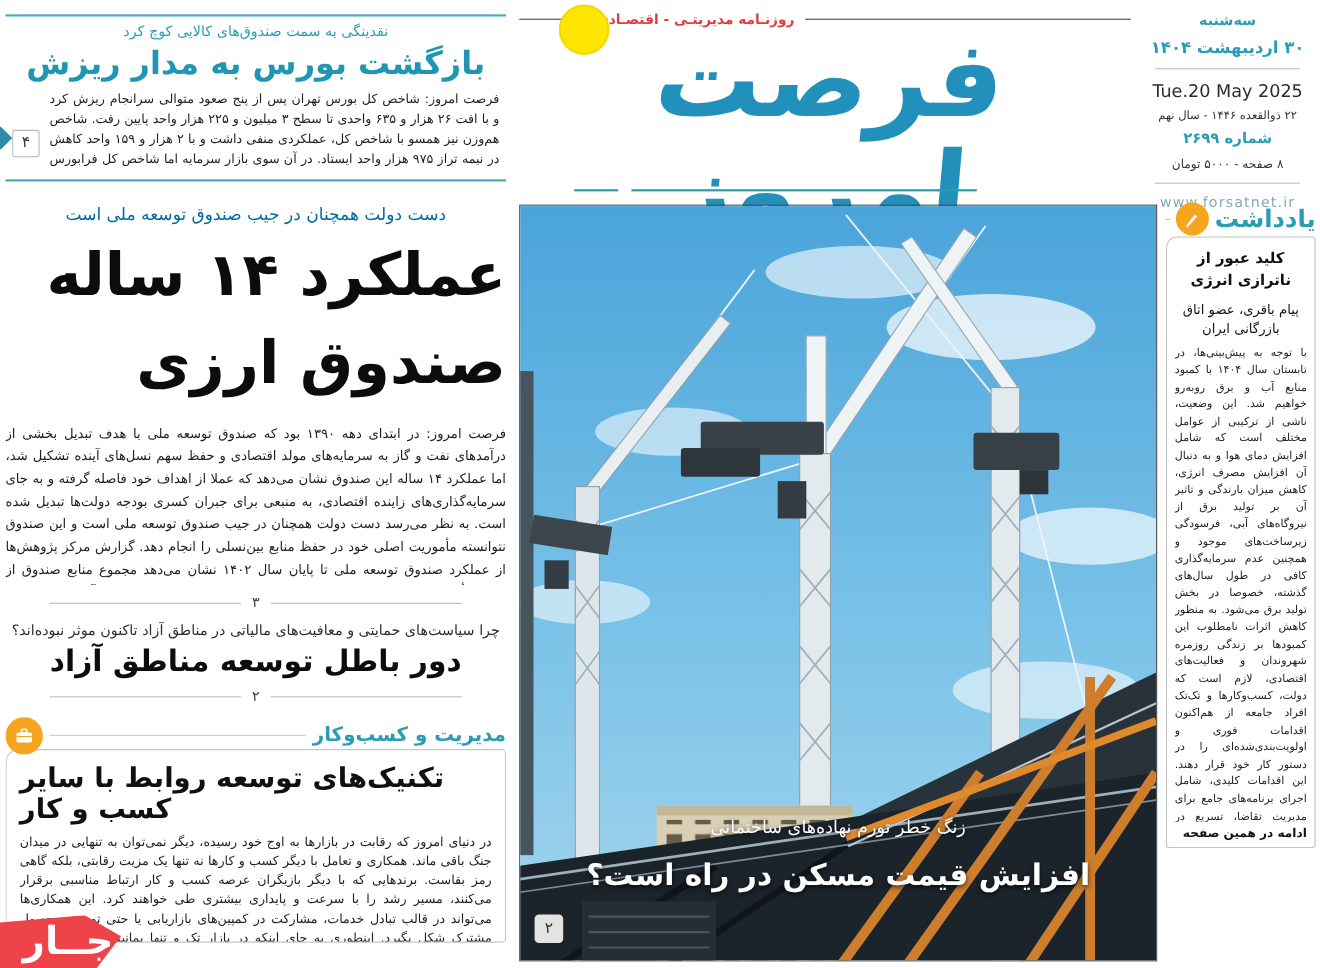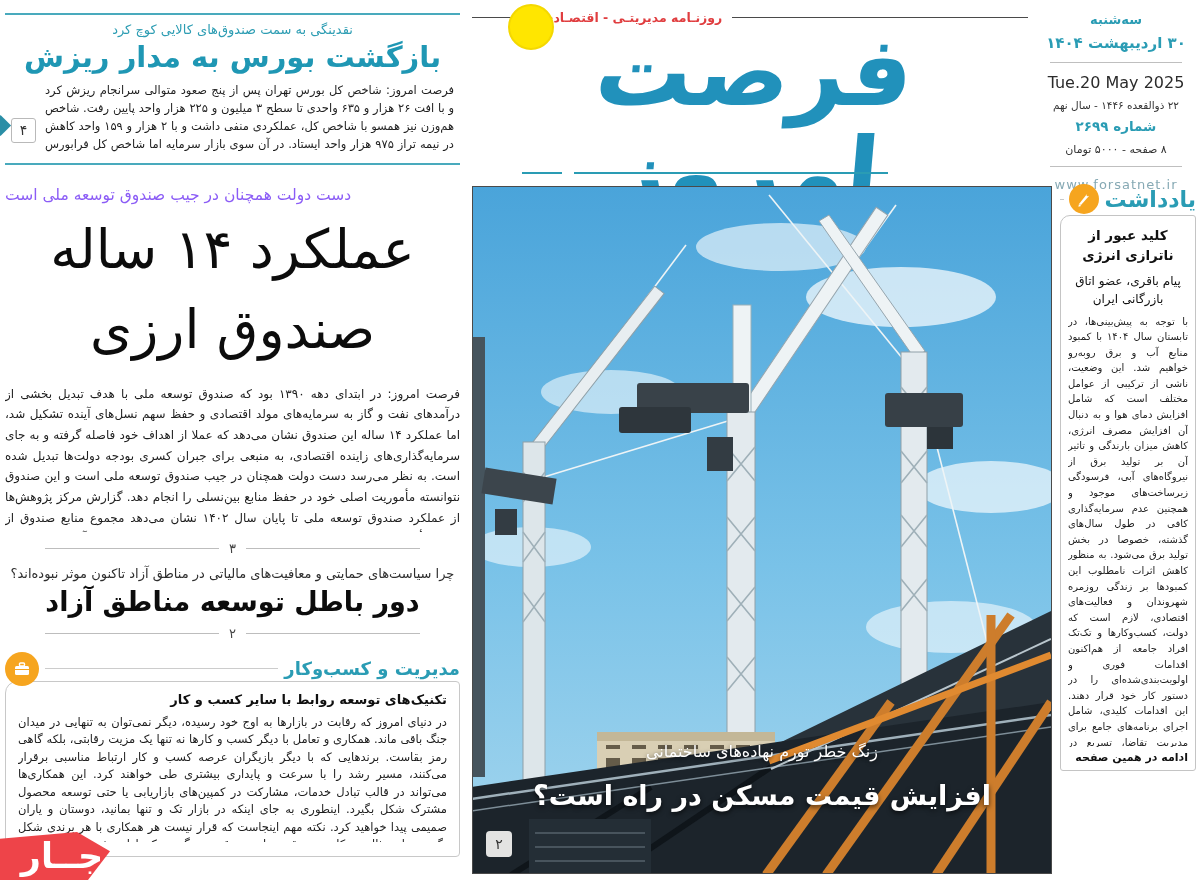--- a/index.html
+++ b/index.html
@@ -51,32 +51,32 @@
 
   
   .photo { position:absolute; top:186px; right:148px; width:580px; height:688px; border:1px solid #4a4a4a; overflow:hidden; }
   .photo svg { display:block; }
   .photo-kicker { position:absolute; left:0; right:0; bottom:112px; text-align:center; color:#fff; font-size:16px; text-shadow:0 1px 4px rgba(0,0,0,.65); }
   .photo-caption { position:absolute; left:0; right:0; bottom:62px; text-align:center; color:#fff; font-size:27px; font-weight:bold; text-shadow:0 2px 5px rgba(0,0,0,.7); }
   .photo-pagebox { position:absolute; left:13px; bottom:16px; width:26px; height:26px; background:rgba(242,242,240,.93); border-radius:4px; color:#333; font-size:14px; display:flex; align-items:center; justify-content:center; }
 
   
   .main-col { position:absolute; top:186px; right:740px; width:455px; height:690px; overflow:hidden; }
-  .m-kicker { text-align:left; color:#8b5cf6; font-size:15.5px; }
-  .m-headline { text-align:center; color:#0c0c0c; font-size:54px; font-weight:normal; line-height:1.48; margin-top:6px; letter-spacing:-1px; }
+  .m-kicker { text-align:center; color:#0369a1; font-size:15.5px; }
+  .m-headline { color:#0c0c0c; font-size:54px; font-weight:bold; line-height:1.48; margin-top:6px; letter-spacing:-1px; }
   .m-body { margin-top:14px; font-size:12px; line-height:1.72; color:#1e1e1e; text-align:justify; height:148px; overflow:hidden; }
   .divider { display:flex; align-items:center; gap:10px; margin:9px 40px 0; color:#444; font-size:13px; }
   .divider .dv-line { flex:1; border-top:1px solid #bdbdbd; }
   .m2-kicker { text-align:center; color:#2e2e2e; font-size:13px; font-weight:normal; margin-top:10px; }
   .m2-headline { text-align:center; color:#0c0c0c; font-size:27px; font-weight:bold; margin-top:5px; }
   .biz-header { display:flex; align-items:center; gap:6px; margin-top:12px; height:32px; }
   .biz-title { color:#2a9cb4; font-size:18px; font-weight:bold; }
   .biz-header .hdr-line { flex:1; border-top:1px solid #cccccc; }
   .biz-box { border:1px solid #c8c8c8; border-radius:12px 4px 4px 4px; margin-top:-4px; padding:10px 12px 4px; height:176px; overflow:hidden; }
-  .biz-headline { text-align:right; font-size:13px; font-weight:bold; color:#101010; }
+  .biz-headline { text-align:left; font-size:25px; font-weight:bold; color:#101010; }
   .biz-body { margin-top:7px; font-size:11.5px; line-height:1.52; color:#1e1e1e; text-align:justify; height:128px; overflow:hidden; }
 
   
   .watermark { position:absolute; left:0; bottom:0; width:110px; height:48px; background:#ee4449; clip-path:polygon(0 14%, 70% 0, 100% 40%, 80% 100%, 0 100%); display:flex; align-items:center; justify-content:center; color:#fff; font-size:35px; font-weight:bold; padding-left:14px; }
 </style>
 </head>
 <body>
 
 <div id="page">
 

